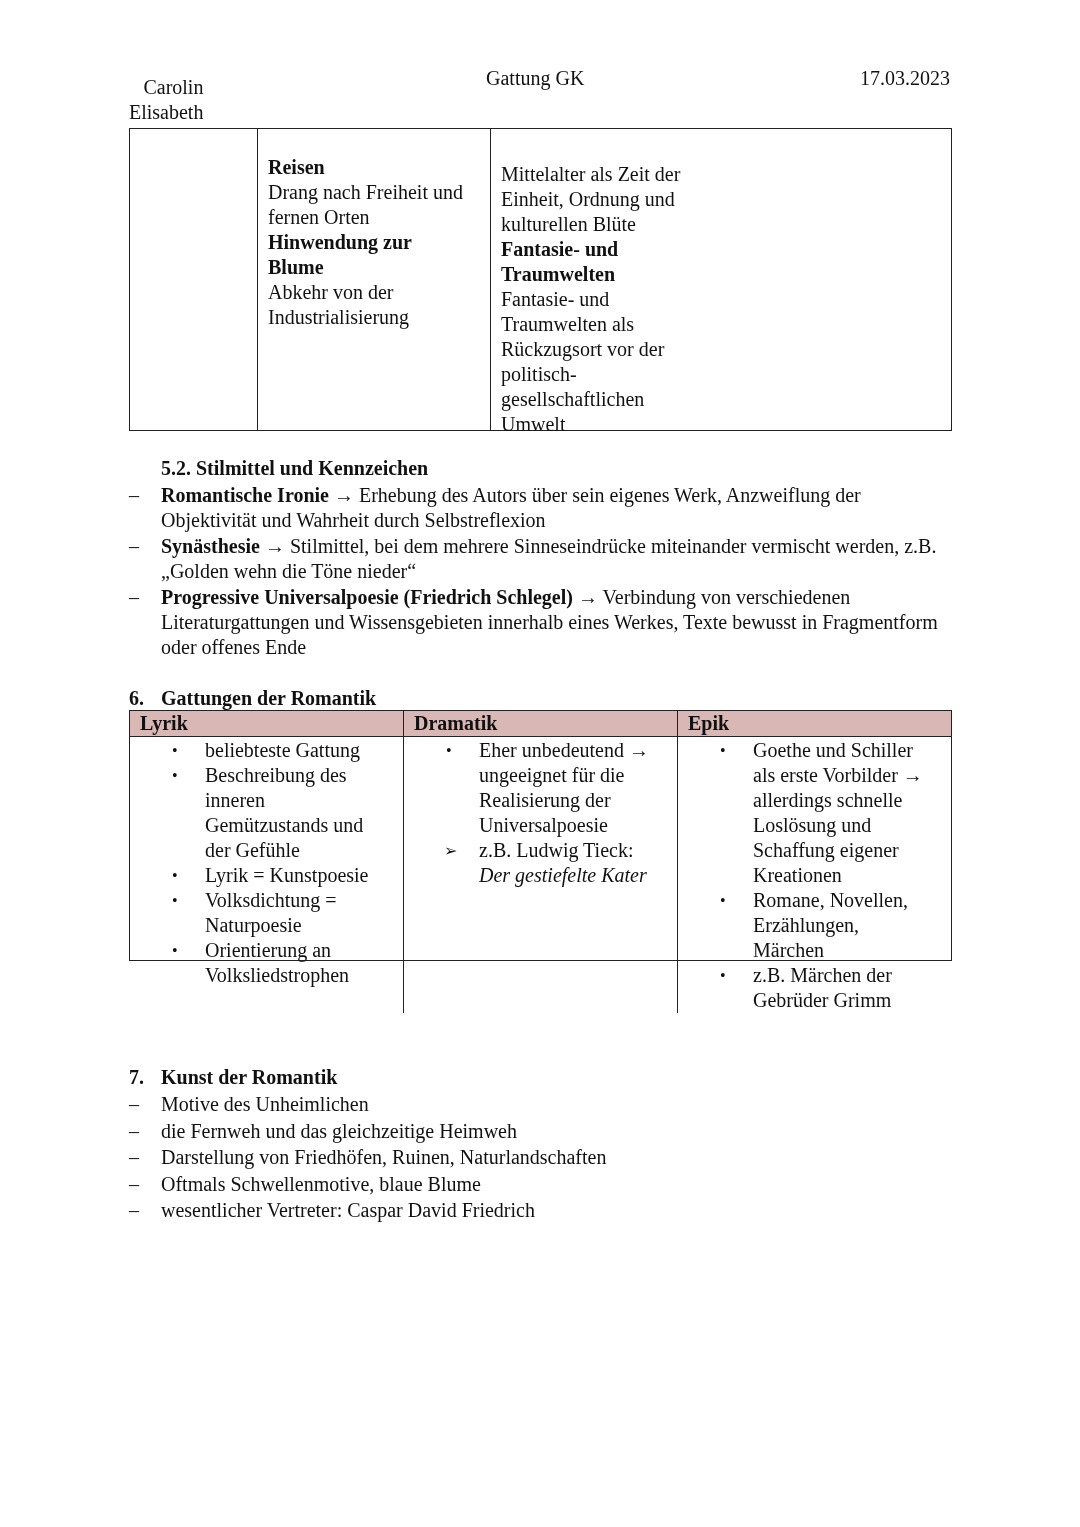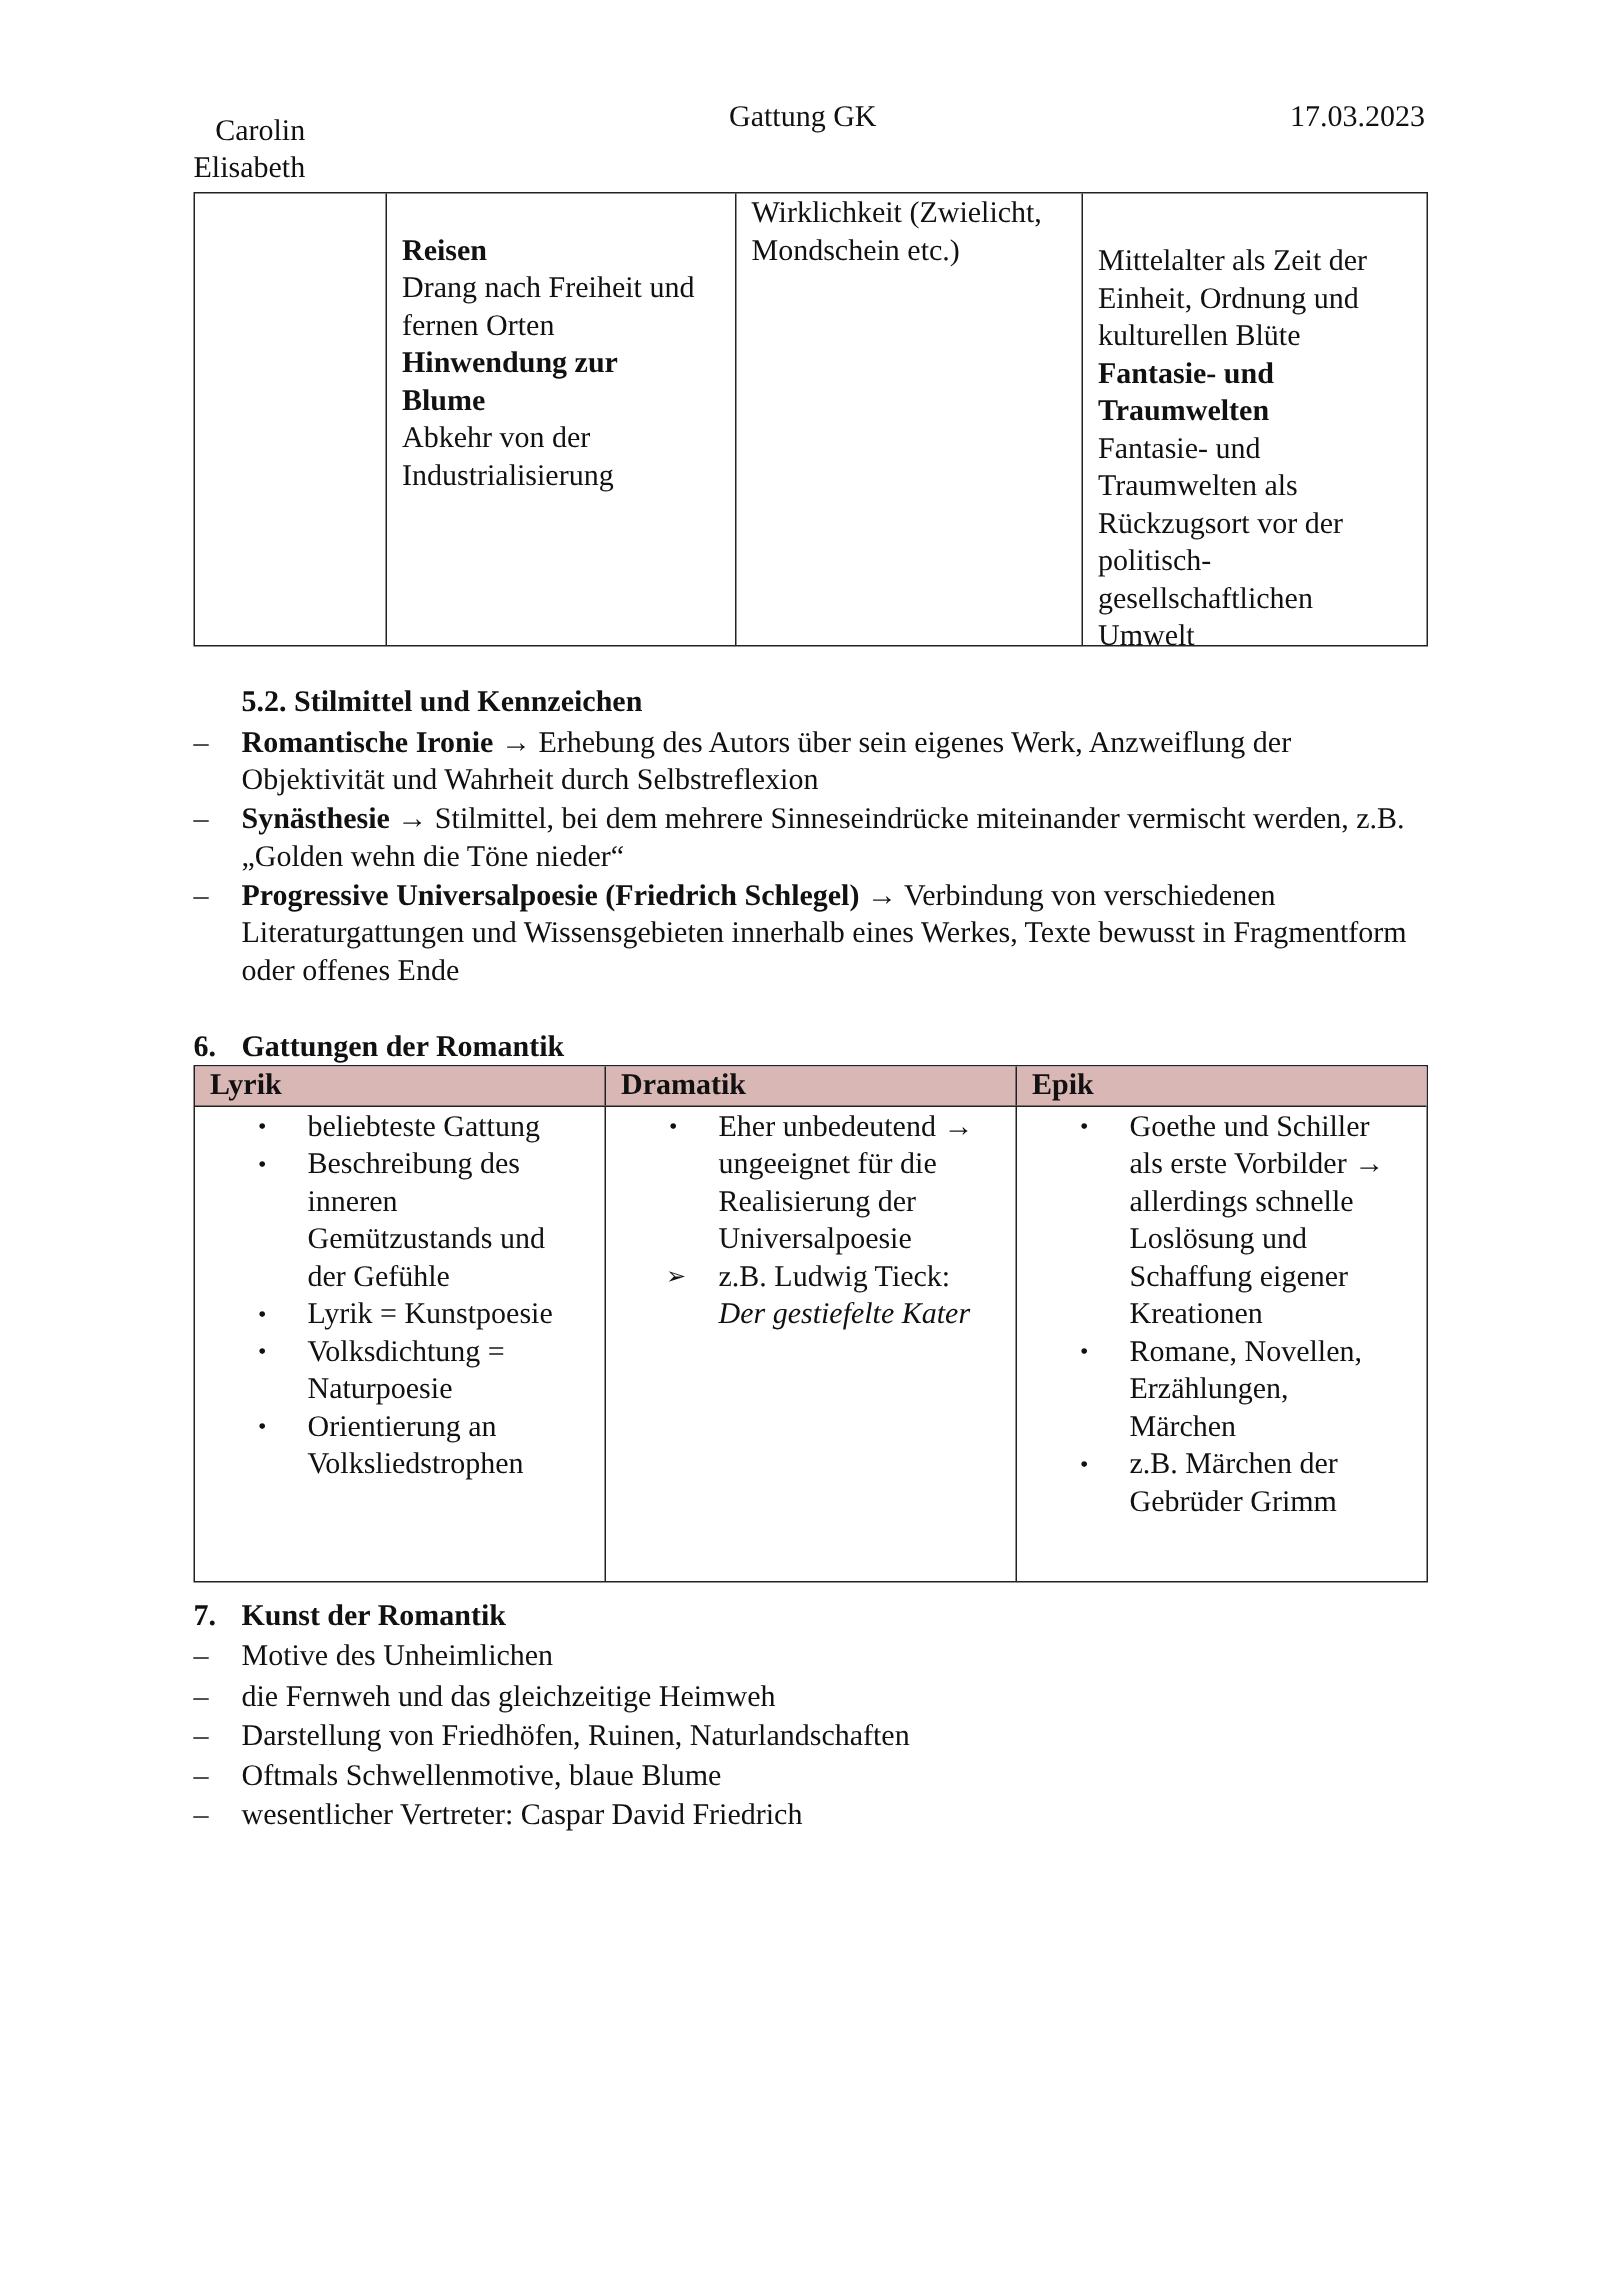--- a/index.html
+++ b/index.html
@@ -32,21 +32,21 @@
   .s52-title { left: 161px; top: 456px; }
   .dash-list { left: 129px; width: 820px; }
   .dash-item { position: relative; padding-left: 32px; margin: 0; }
   .dash-item .dash { position: absolute; left: 0; top: 0; }
   .s52 { top: 483px; }
   .s52 .dash-item { margin-bottom: 1px; }
 
   
   .s6-title { left: 129px; top: 686px; }
   .s6-title .num { display: inline-block; width: 32px; }
-  .t2 { left: 129px; top: 710px; width: 823px; height: 345px;
+  .t2 { left: 129px; top: 710px; width: 823px; height: 251px;
         border: 1.5px solid #222; box-sizing: border-box; display: flex; flex-direction: column; }
   .t2 .head { display: flex; height: 27px; background: #d9b7b4; border-bottom: 1.5px solid #222; box-sizing: border-box; }
   .t2 .body { display: flex; flex: 1; }
   .t2 .col { width: 274px; border-right: 1.5px solid #222; box-sizing: border-box; }
   .t2 .col:last-child { border-right: none; flex: 1; }
   .t2 .head .col { padding-left: 10px; font-weight: bold; line-height: 25px; }
   .t2 .body .col { padding-top: 1px; }
   .bul { position: relative; padding-left: 75px; }
   .bul .mk { position: absolute; left: 42px; top: 0; font-size: 16px; }
   .bul .mk.arrow { left: 40px; font-size: 16px; }
@@ -70,24 +70,20 @@
 <div class="abs t1">
   <div class="c c1"></div>
   <div class="c c2">
       <span class="line b">Reisen</span>
       <span class="line">Drang nach Freiheit und</span>
       <span class="line">fernen Orten</span>
       <span class="line b">Hinwendung zur</span>
       <span class="line b">Blume</span>
       <span class="line">Abkehr von der</span>
       <span class="line">Industrialisierung</span>
-    </div>
-  <div class="c c3">
-      <span class="line">Wirklichkeit (Zwielicht,</span>
-      <span class="line">Mondschein etc.)</span>
     </div>
   <div class="c c4">
       <span class="line">Mittelalter als Zeit der</span>
       <span class="line">Einheit, Ordnung und</span>
       <span class="line">kulturellen Blüte</span>
       <span class="line b">Fantasie- und</span>
       <span class="line b">Traumwelten</span>
       <span class="line">Fantasie- und</span>
       <span class="line">Traumwelten als</span>
       <span class="line">Rückzugsort vor der</span>

